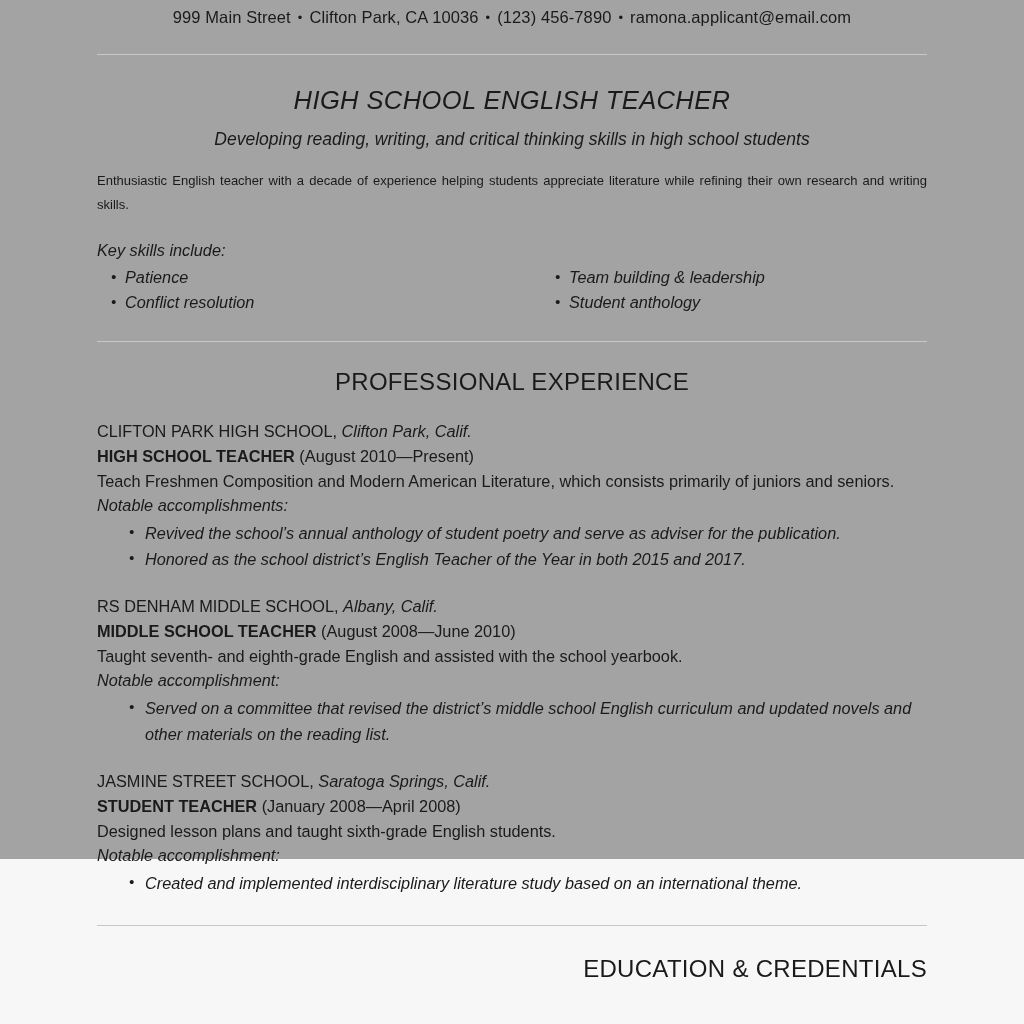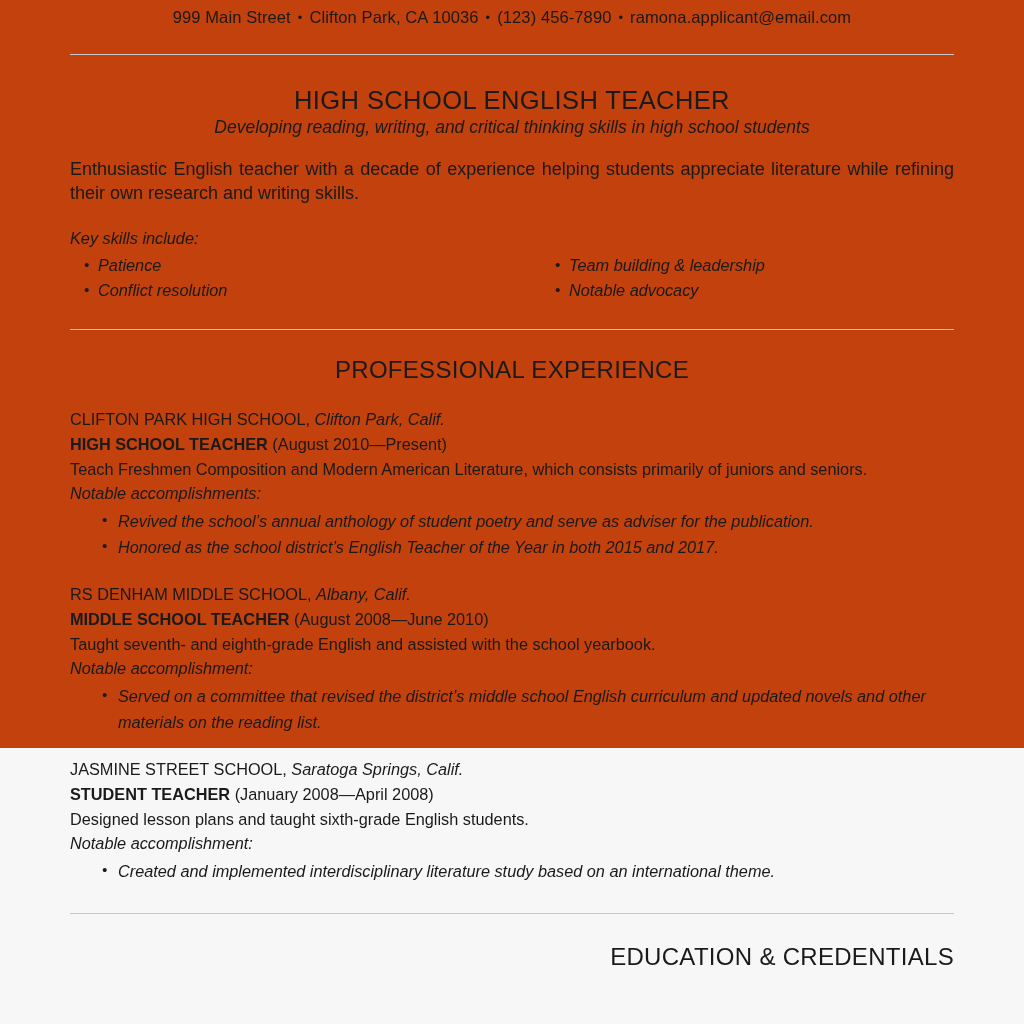--- a/index.html
+++ b/index.html
@@ -11,24 +11,24 @@
     width: 1024px;
     height: 1024px;
     overflow: hidden;
     font-family: "Liberation Sans", sans-serif;
     color: #1a1a1a;
     -webkit-font-smoothing: antialiased;
   }
   .page {
     position: relative;
     width: 1024px;
-    height: 748px;
-    background: #c2410c;
+    height: 859px;
+    background: #a3a3a3;
     box-sizing: border-box;
-    padding: 0 70px;
+    padding: 0 97px;
   }
 
   
   .contact-line {
     text-align: center;
     font-size: 16.5px;
     line-height: 30px;
     padding-top: 2px;
     letter-spacing: 0.1px;
     white-space: nowrap;
@@ -51,30 +51,32 @@
   .rule-bottom { margin-top: 29px; }
 
   
   .job-title {
     text-align: center;
     font-size: 25.5px;
     font-weight: 400;
     letter-spacing: 0.4px;
     margin: 30px 0 0 0;
     line-height: 30px;
+    font-style: italic;
   }
   .tagline {
     text-align: center;
     font-style: italic;
     font-size: 17.5px;
     line-height: 24px;
+    margin-top: 12px;
     font-weight: 400;
   }
   .summary-para {
-    font-size: 18px;
+    font-size: 13px;
     line-height: 24px;
     margin-top: 18px;
     text-align: justify;
     text-justify: inter-word;
   }
   .key-skills-label {
     font-style: italic;
     font-size: 16.3px;
     line-height: 22px;
     margin-top: 22px;
@@ -180,21 +182,21 @@
     <div class="skills-cols">
       <div class="skills-col left">
         <ul class="bullets">
           <li>Patience</li>
           <li>Conflict resolution</li>
         </ul>
       </div>
       <div class="skills-col right">
         <ul class="bullets">
           <li>Team building &amp; leadership</li>
-          <li>Notable advocacy</li>
+          <li>Student anthology</li>
         </ul>
       </div>
     </div>
   </div>
 
   <hr class="rule rule-mid">
 
   <div>
     <div class="section-heading">PROFESSIONAL EXPERIENCE</div>
 

